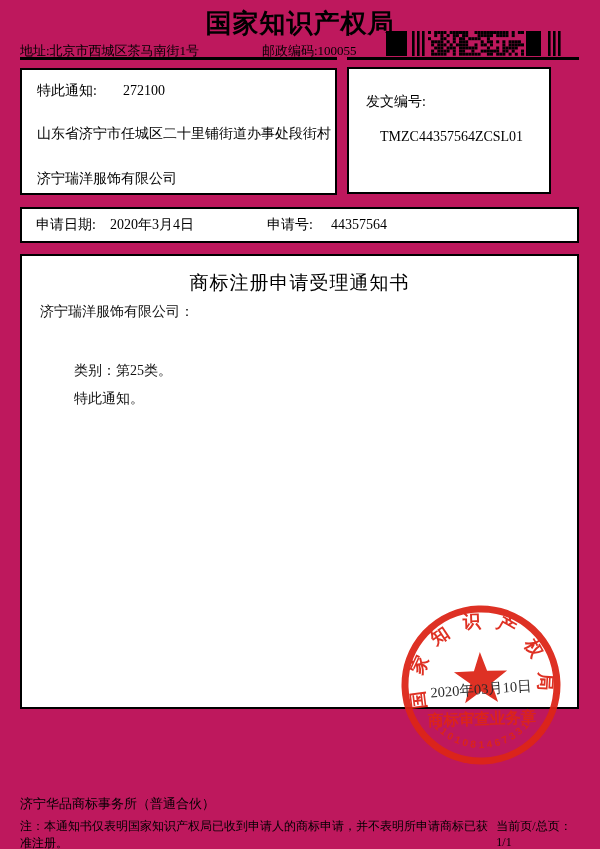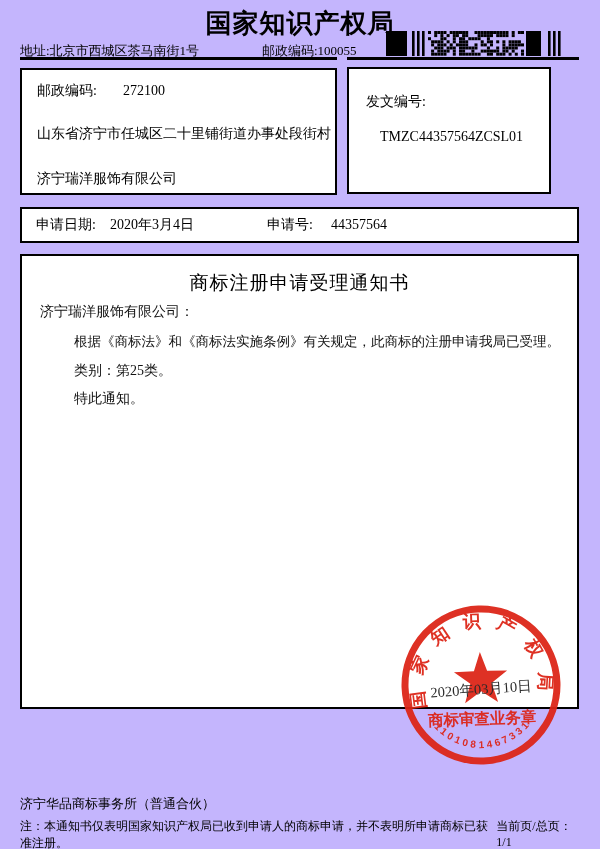--- a/index.html
+++ b/index.html
@@ -1,19 +1,19 @@
 <!DOCTYPE html>
 <html><head>
 <meta charset="utf-8">
 <style>
   * { margin:0; padding:0; box-sizing:border-box; }
   html,body { background:#ffffff; }
   body { font-family:"Liberation Serif","DejaVu Serif",serif; color:#111; }
   .page {
-    position:relative; width:600px; height:849px; background:#c4b5fd;
+    position:relative; width:600px; height:849px; background:#be185d;
     overflow:hidden;
   }
   .abs { position:absolute; }
   .org-title {
     left:0; right:0; top:6px; text-align:center;
     font-size:26px; font-weight:bold; letter-spacing:1px; color:#000;
   }
   .addr-row { top:42px; font-size:13px; color:#000; }
   .addr-label { left:20px; }
   .postal-label { left:262px; }
@@ -221,21 +221,21 @@
       <rect x="167" y="0" width="2.6" height="25"></rect>
       <rect x="172" y="0" width="2.6" height="25"></rect>
     </svg>
   </div>
 
   <div class="abs rule rule-left"></div>
   <div class="abs rule rule-right"></div>
 
   <div class="abs box recipient-box">
     <div class="line l1">
-      <span>邮政编码:</span><span class="val-gap">272100</span>
+      <span>特此通知:</span><span class="val-gap">272100</span>
     </div>
     <div class="line l2">山东省济宁市任城区二十里铺街道办事处段街村</div>
     <div class="line l3">济宁瑞洋服饰有限公司</div>
   </div>
 
   <div class="abs box dispatch-box">
     <div class="line l1">发文编号:</div>
     <div class="line l2">TMZC44357564ZCSL01</div>
   </div>
 
@@ -244,21 +244,20 @@
       <span>申请日期:</span><span class="lbl-gap">2020年3月4日</span>
     </div>
     <div class="line nl">
       <span>申请号:</span><span class="lbl-gap2">44357564</span>
     </div>
   </div>
 
   <div class="abs box main-box">
     <div class="notice-title">商标注册申请受理通知书</div>
     <div class="salutation">济宁瑞洋服饰有限公司：</div>
-    <div class="para">根据《商标法》和《商标法实施条例》有关规定，此商标的注册申请我局已受理。</div>
     <div class="category">类别：第25类。</div>
     <div class="closing">特此通知。</div>
 
 
     <div class="seal">
       <svg width="166" height="166" viewBox="0 0 166 166" xmlns="http://www.w3.org/2000/svg">
         <defs>
           <path id="seal-arc-top" d="M 30.4,107.5 A 58,58 0 1 1 135.6,107.5" fill="none"></path>
           <path id="seal-arc-bottom" d="M 28.4,114.5 A 63,63 0 0 0 137.6,114.5" fill="none"></path>
         </defs>

